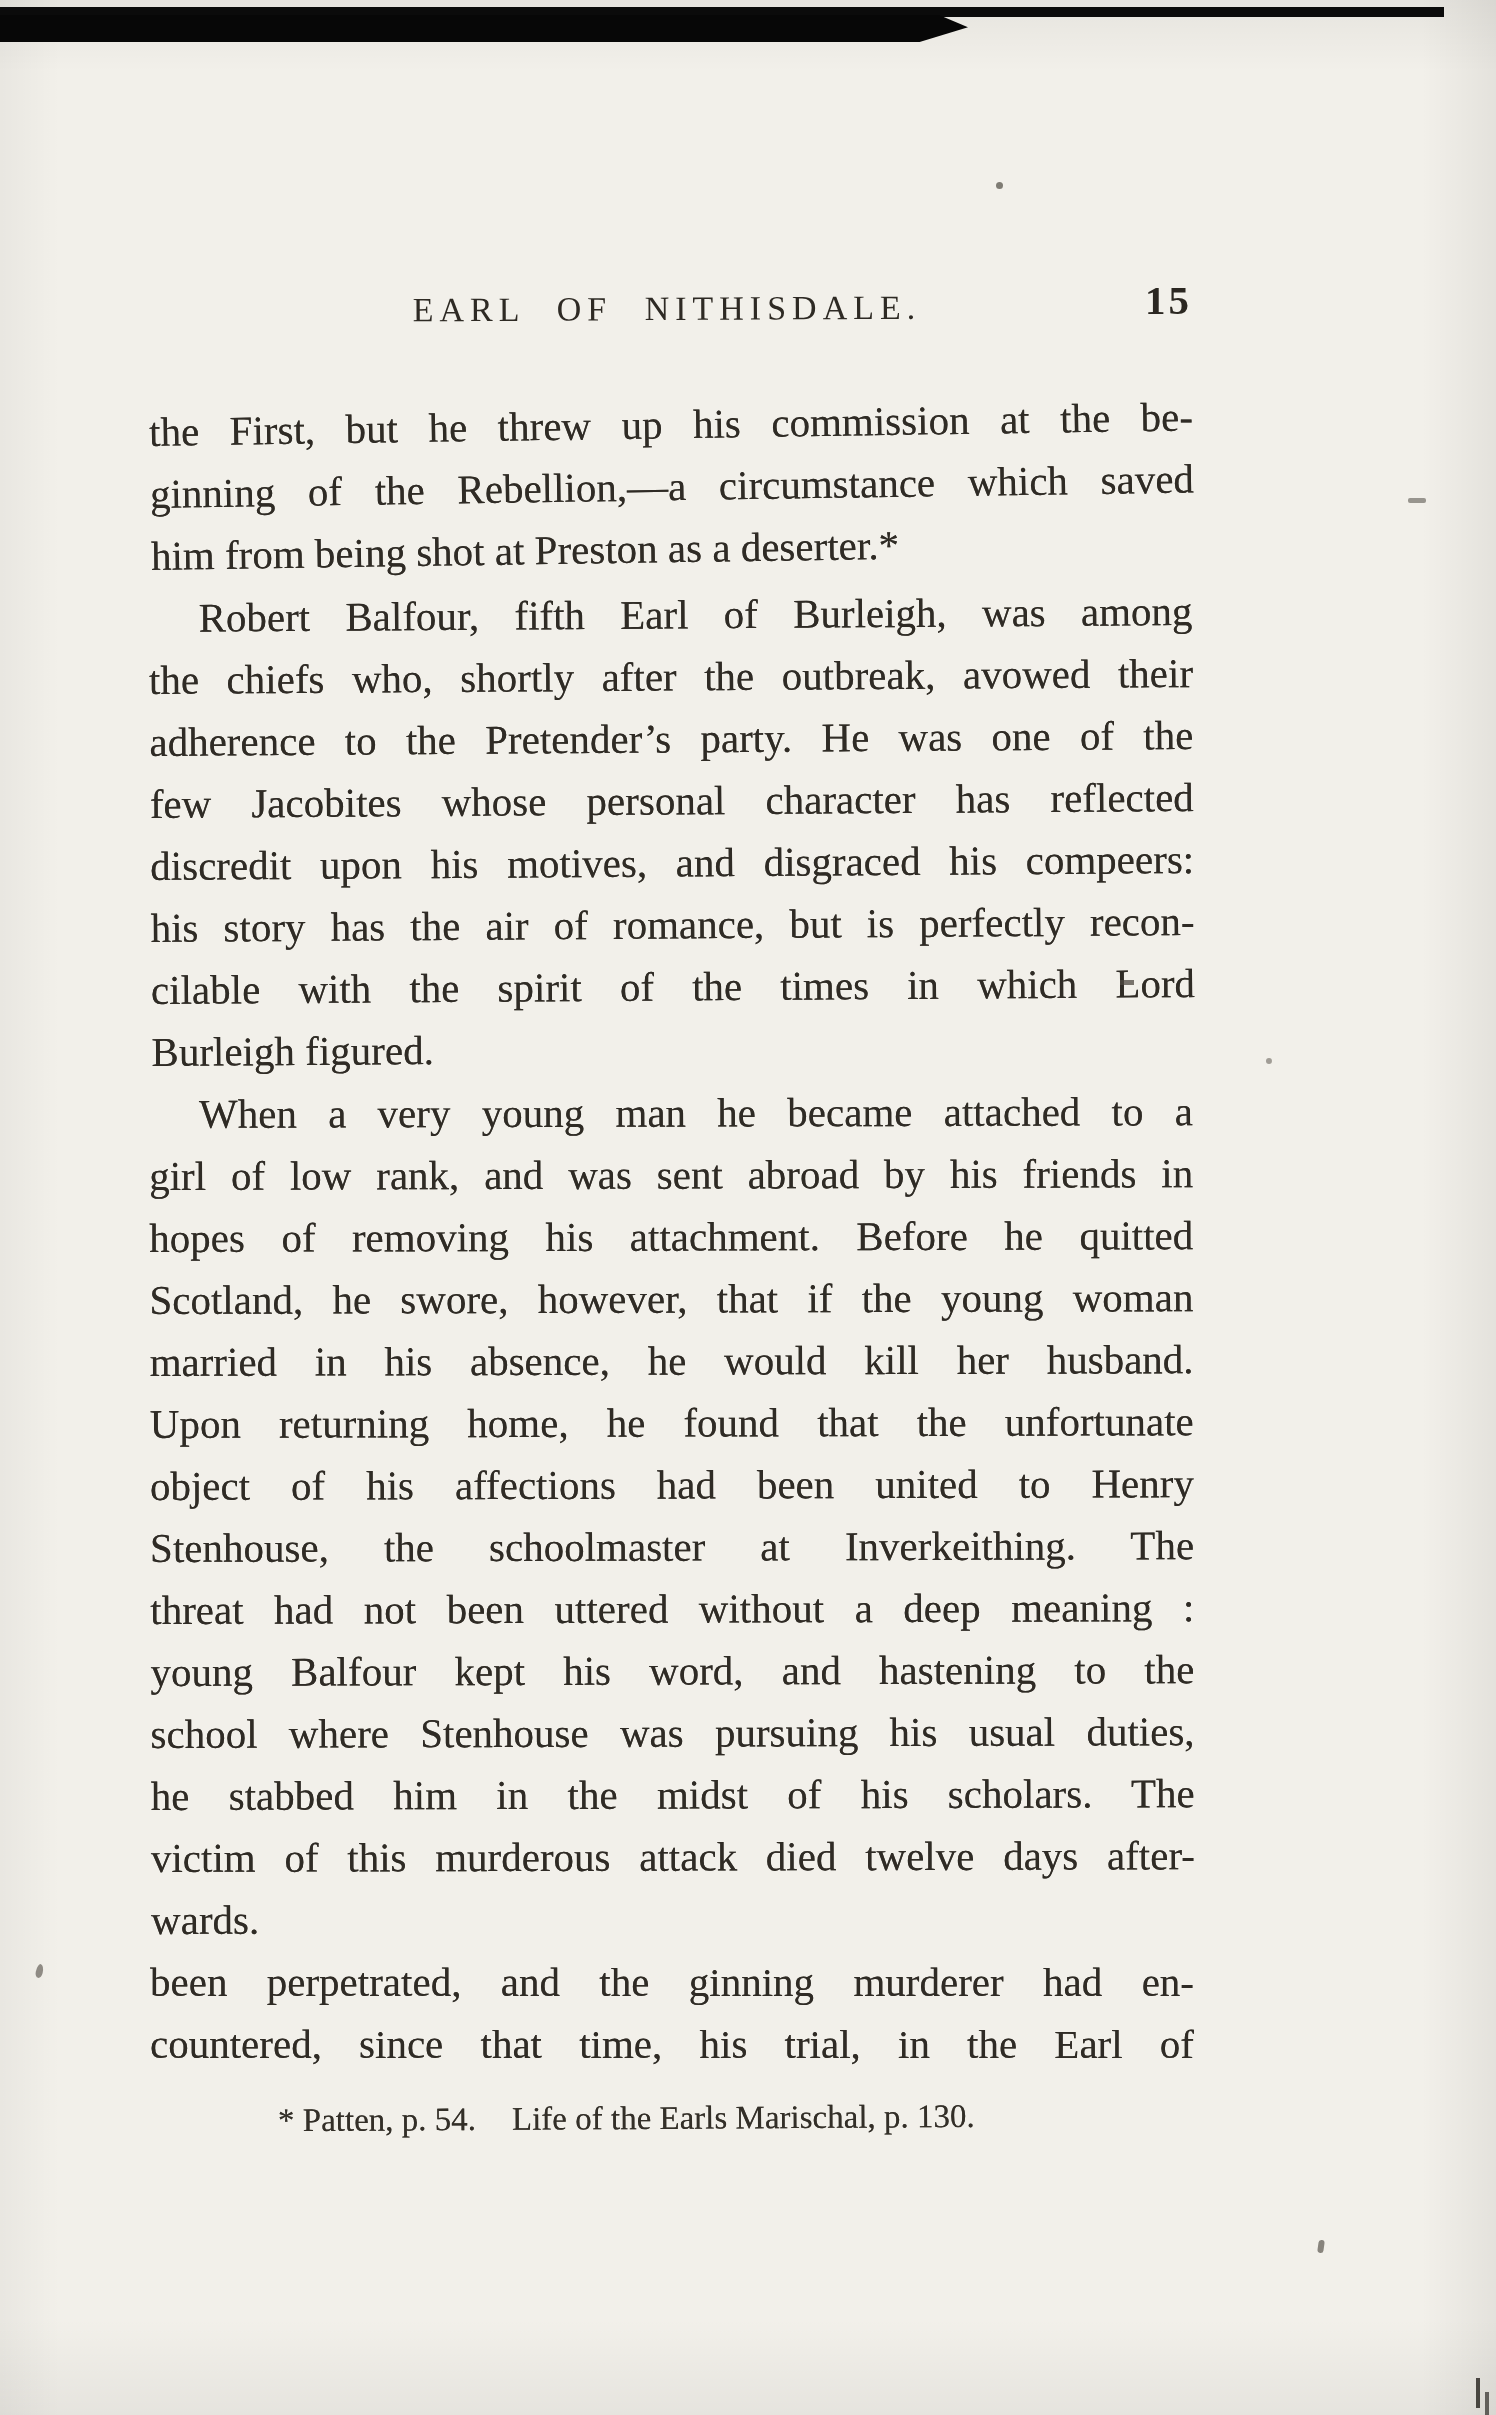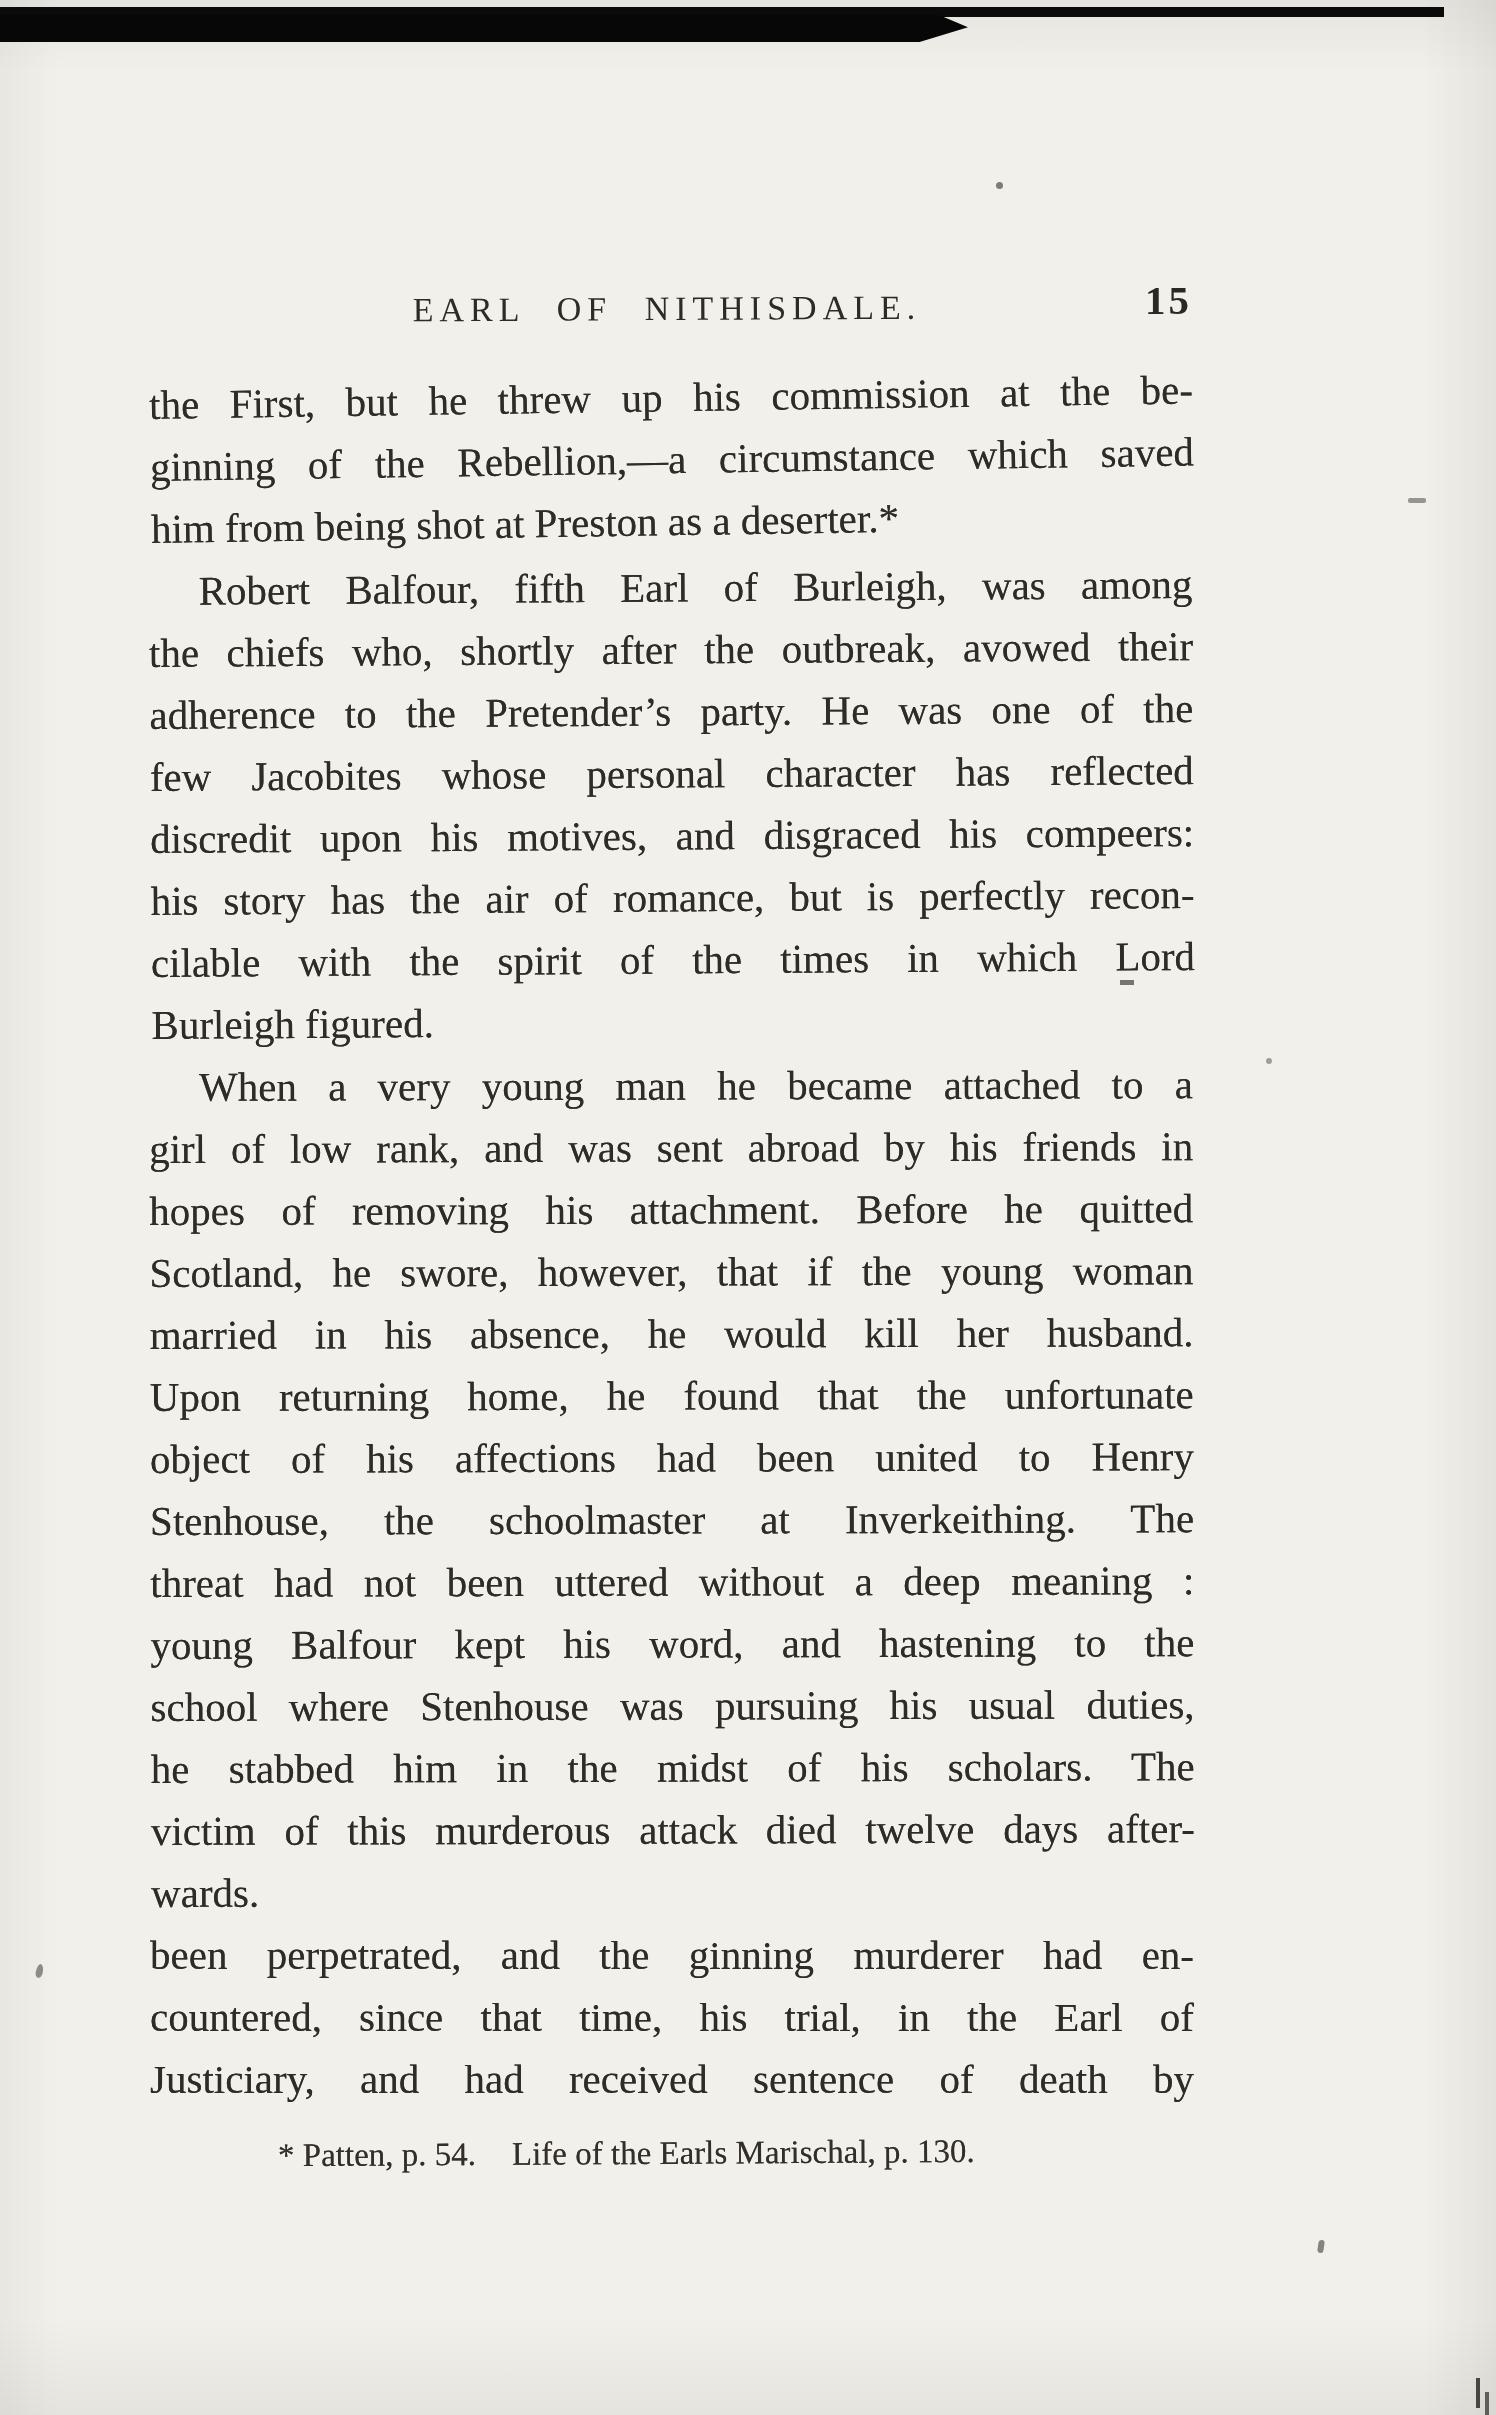--- a/index.html
+++ b/index.html
@@ -42,21 +42,21 @@
     font-size:34px; letter-spacing:6px; word-spacing:18px;
     color:#2e2a24; white-space:nowrap;
   }
   .page-number {
     position:absolute; right:2px; top:-6px;
     font-size:41px; letter-spacing:3px; color:#2b2username;
     color:#2b2721;
     font-weight:bold;
   }
 
-  .body-text { position:relative; }
+  .body-text { position:relative;margin-top:27px; }
   .paragraph { position:relative; }
   .body-text .paragraph:nth-child(1){ transform:rotate(-0.85deg); transform-origin:0 50%; }
   .body-text .paragraph:nth-child(2){ transform:rotate(-0.38deg); transform-origin:0 50%; }
   .body-text .paragraph:nth-child(3){ transform:rotate(-0.15deg); transform-origin:0 50%; }
 
   .line {
     font-size:41px; line-height:62px;
     color:#2f2b25;
     text-shadow: 0 0 0.6px rgba(42,38,31,0.75);
     white-space:normal;
@@ -128,21 +128,20 @@
           <div class="line justified">threat had not been uttered without a deep meaning :</div>
           <div class="line justified">young Balfour kept his word, and hastening to the</div>
           <div class="line justified">school where Stenhouse was pursuing his usual duties,</div>
           <div class="line justified">he stabbed him in the midst of his scholars.  The</div>
           <div class="line justified">victim of this murderous attack died twelve days after-</div>
           <div class="line no-justify">wards.</div>
         </div>
         <div class="paragraph">
           <div class="line justified">been perpetrated, and the ginning murderer had en-</div>
           <div class="line justified">countered, since that time, his trial, in the Earl of</div>
-          <div class="line justified">Justiciary, and had received sentence of death by</div>
         </div>
       </div>
 
     <div class="footnote">
       <span class="fn-part1">* Patten, p. 54.</span><span>Life of the Earls Marischal, p. 130.</span>
     </div>
 
   </div>
 
   <div class="speck speck-top-dot"></div>

